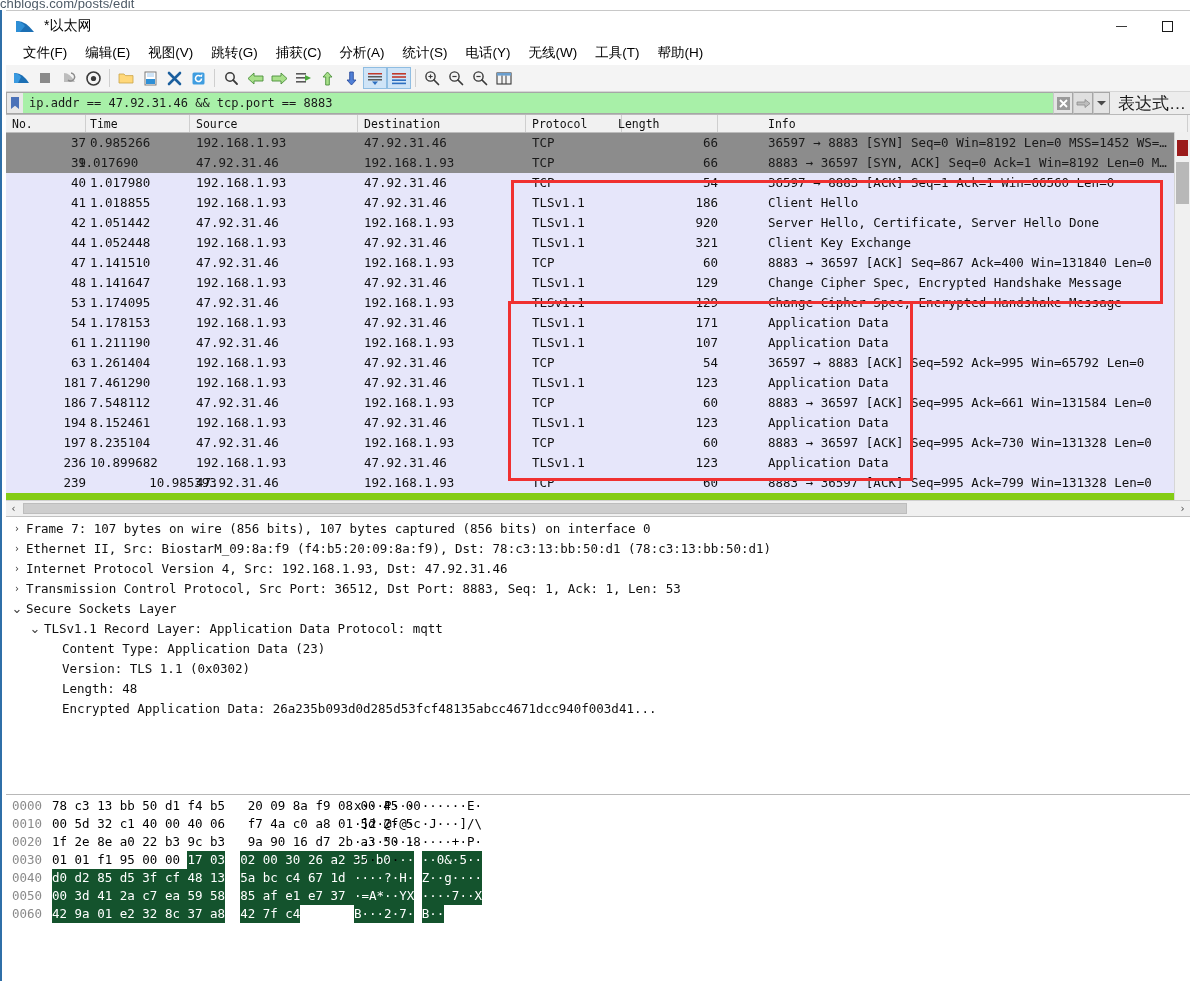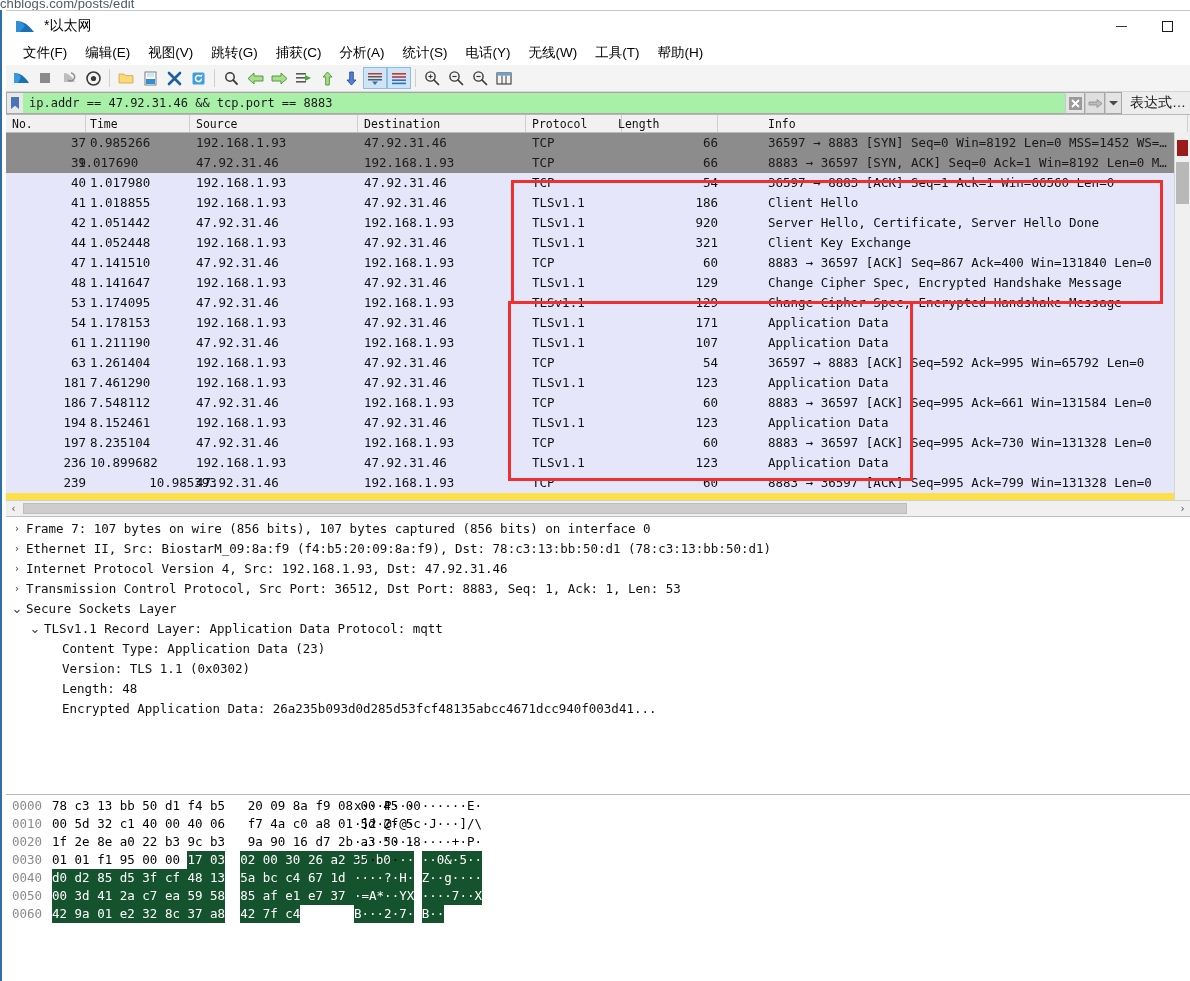--- a/index.html
+++ b/index.html
@@ -80,25 +80,25 @@
     font-family:"DejaVu Sans Mono",monospace;font-size:12px;color:#1a1a1a;
   }
   .fb-btn{
     width:20px;background:#e4e4e4;border:1px solid #a6a6a6;border-left:1px solid #c8c8c8;
     display:flex;align-items:center;justify-content:center;box-sizing:border-box;
   }
   .fb-btn.arrow{background:#dfdfdf;}
   .fb-btn.drop{width:17px;}
   .expr{
     display:flex;align-items:center;padding:0 4px 0 8px;
-    font-family:"Liberation Sans",sans-serif;font-size:14px;color:#1a1a1a;white-space:nowrap;
-  }
-
-  
-  .plist-wrap{position:relative;flex:0 0 auto;height:385px;background:#fde047;}
+    font-family:"Liberation Sans",sans-serif;font-size:17px;color:#1a1a1a;white-space:nowrap;
+  }
+
+  
+  .plist-wrap{position:relative;flex:0 0 auto;height:385px;background:#84cc16;}
   .plist-head{
     height:17px;background:#f1f1f1;border-bottom:1px solid #bcbcbc;
     display:flex;align-items:center;position:relative;font-size:11.5px;color:#111;
   }
   .plist-head .col{position:absolute;top:2px;white-space:nowrap;}
   .plist-head .col:after{
     content:"";position:absolute;right:-0px;top:-2px;width:1px;height:17px;background:#cfcfcf;
   }
   .rows{position:relative;height:368px;overflow:hidden;}
   .row{

